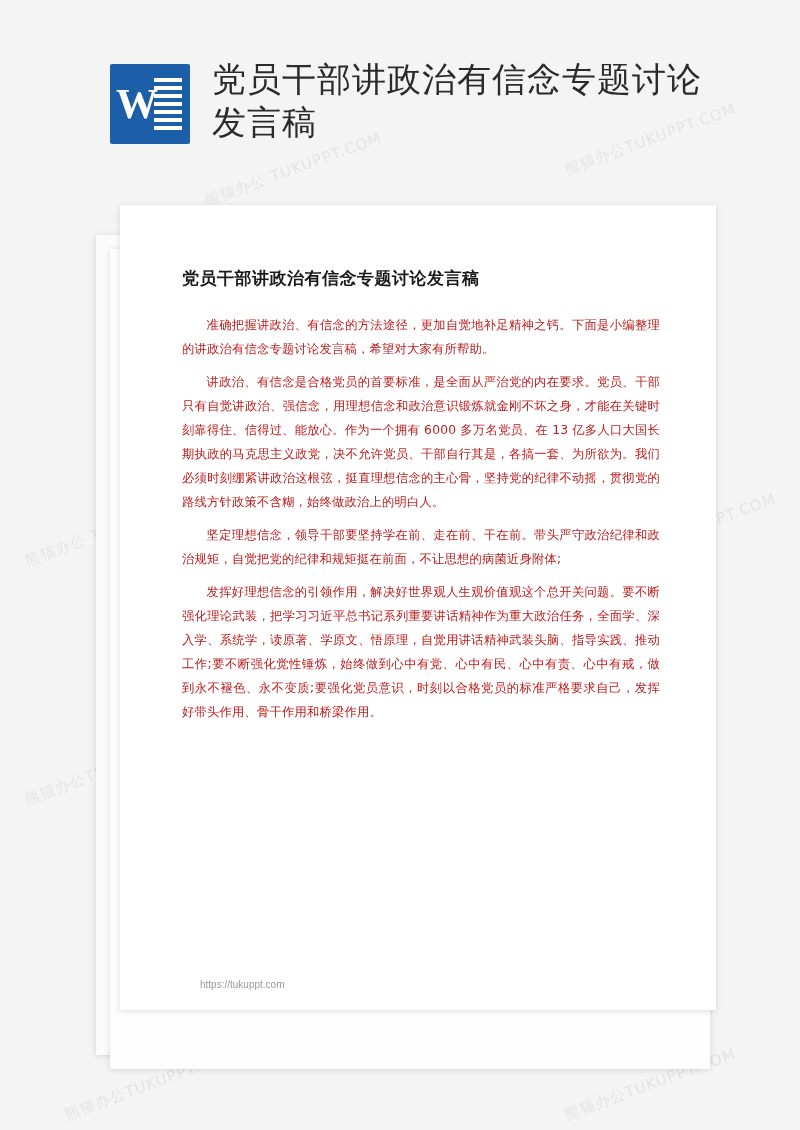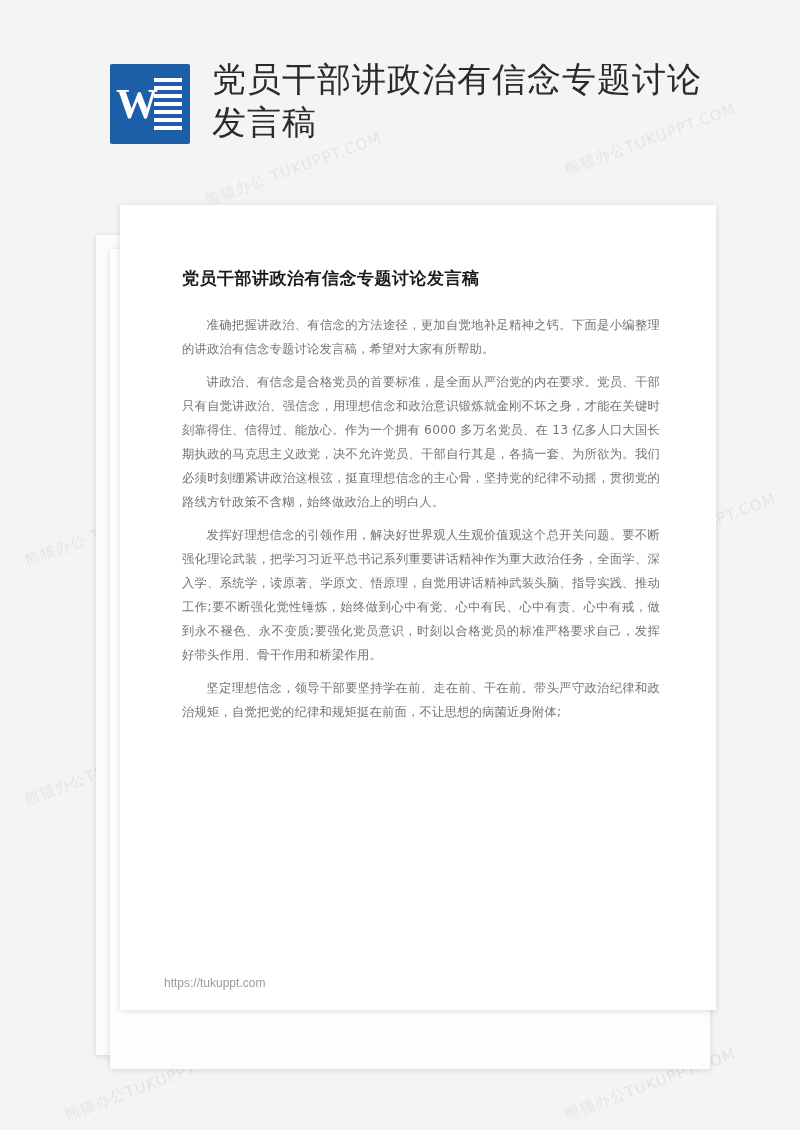--- a/index.html
+++ b/index.html
@@ -116,32 +116,32 @@
     font-size: 17px;
     font-weight: bold;
     color: #1a1a1a;
     font-family: "DejaVu Sans", "Liberation Sans", sans-serif;
     margin-bottom: 24px;
     letter-spacing: 0.5px;
   }
   .para {
     font-size: 12.3px;
     line-height: 1.95;
-    color: #737373;
+    color: #b91c1c;
     text-align: justify;
     text-indent: 2em;
     margin: 8px 0 9px 0;
     font-family: "DejaVu Sans", "Liberation Sans", sans-serif;
     letter-spacing: 0.2px;
   }
   .footer-url {
     position: absolute;
-    left: 44px;
+    left: 80px;
     bottom: 20px;
-    font-size: 12px;
+    font-size: 10px;
     color: #9a9a9a;
     font-family: "Liberation Sans", sans-serif;
   }
 
   
   .wm {
     position: absolute;
     color: rgba(120,120,120,0.13);
     font-size: 15px;
     font-family: "DejaVu Sans", "Liberation Sans", sans-serif;
@@ -180,18 +180,18 @@
 </div>
 
 <div class="stack">
   <div class="sheet sheet-back2"></div>
   <div class="sheet sheet-back1"></div>
   <div class="sheet sheet-front">
     <div class="page-inner">
       <div class="page-title">党员干部讲政治有信念专题讨论发言稿</div>
       <p class="para">准确把握讲政治、有信念的方法途径，更加自觉地补足精神之钙。下面是小编整理的讲政治有信念专题讨论发言稿，希望对大家有所帮助。</p>
       <p class="para">讲政治、有信念是合格党员的首要标准，是全面从严治党的内在要求。党员、干部只有自觉讲政治、强信念，用理想信念和政治意识锻炼就金刚不坏之身，才能在关键时刻靠得住、信得过、能放心。作为一个拥有 6000 多万名党员、在 13 亿多人口大国长期执政的马克思主义政党，决不允许党员、干部自行其是，各搞一套、为所欲为。我们必须时刻绷紧讲政治这根弦，挺直理想信念的主心骨，坚持党的纪律不动摇，贯彻党的路线方针政策不含糊，始终做政治上的明白人。</p>
+      <p class="para">坚定理想信念，领导干部要坚持学在前、走在前、干在前。带头严守政治纪律和政治规矩，自觉把党的纪律和规矩挺在前面，不让思想的病菌近身附体;</p>
       <p class="para">发挥好理想信念的引领作用，解决好世界观人生观价值观这个总开关问题。要不断强化理论武装，把学习习近平总书记系列重要讲话精神作为重大政治任务，全面学、深入学、系统学，读原著、学原文、悟原理，自觉用讲话精神武装头脑、指导实践、推动工作;要不断强化觉性锤炼，始终做到心中有党、心中有民、心中有责、心中有戒，做到永不褪色、永不变质;要强化党员意识，时刻以合格党员的标准严格要求自己，发挥好带头作用、骨干作用和桥梁作用。</p>
-      <p class="para">坚定理想信念，领导干部要坚持学在前、走在前、干在前。带头严守政治纪律和政治规矩，自觉把党的纪律和规矩挺在前面，不让思想的病菌近身附体;</p>
     </div>
     <div class="footer-url">https://tukuppt.com</div>
   </div>
 </div>
 
 </body></html>

